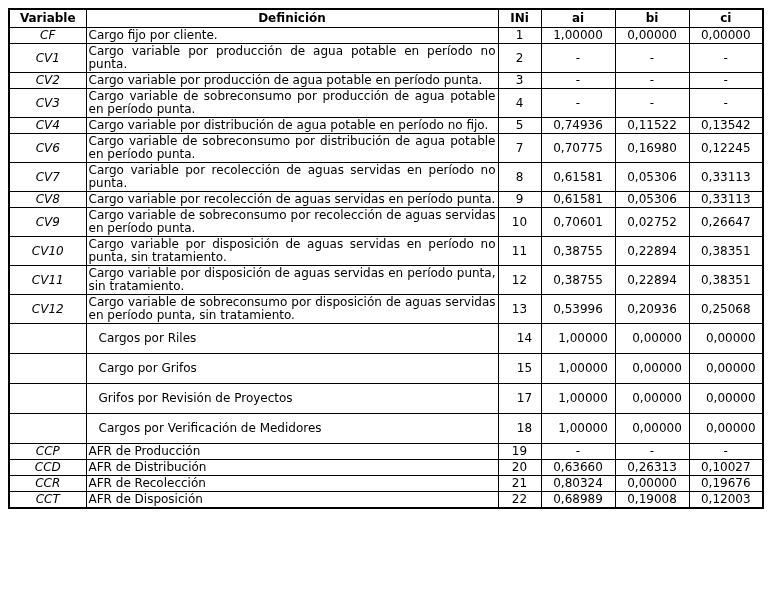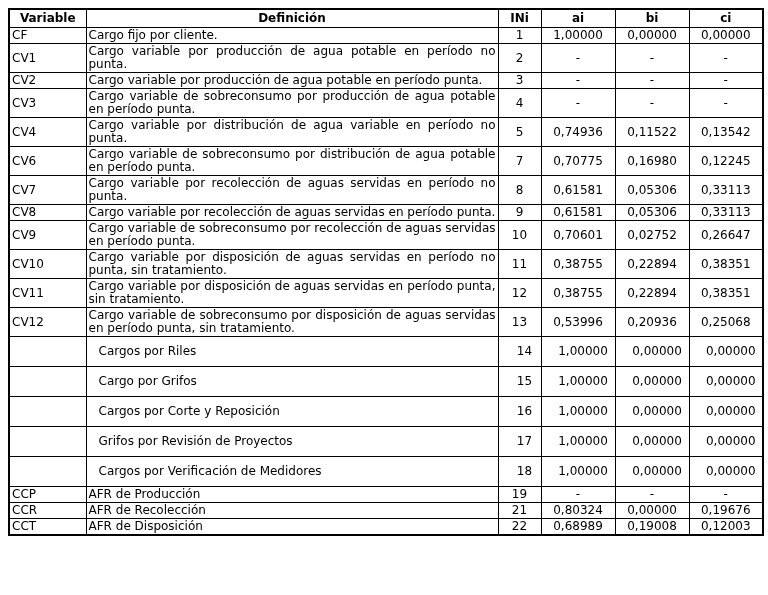--- a/index.html
+++ b/index.html
@@ -32,22 +32,23 @@
     vertical-align: middle;
     background: #ffffff;
   }
   table.coef-table thead th {
     font-weight: bold;
     text-align: center;
     height: 15px;
     padding: 1px 0;
   }
   td.col-var {
-    text-align: left;
+    text-align: center;
     padding-left: 2px;
+    font-style: italic;
   }
   td.col-def {
     text-align: justify;
     text-justify: inter-word;
     padding-left: 3px;
     padding-right: 2px;
   }
   td.col-num {
     text-align: center;
   }
@@ -107,21 +108,21 @@
         <tr>
     <td class="col-var">CV3</td>
     <td class="col-def">Cargo variable de sobreconsumo por producción de agua potable en período punta.</td>
     <td class="col-num">4</td>
     <td class="col-num">-</td>
     <td class="col-num">-</td>
     <td class="col-num">-</td>
   </tr>
         <tr>
     <td class="col-var">CV4</td>
-    <td class="col-def">Cargo variable por distribución de agua variable en período no punta.</td>
+    <td class="col-def">Cargo variable por distribución de agua potable en período no fijo.</td>
     <td class="col-num">5</td>
     <td class="col-num">0,74936</td>
     <td class="col-num">0,11522</td>
     <td class="col-num">0,13542</td>
   </tr>
         <tr>
     <td class="col-var">CV6</td>
     <td class="col-def">Cargo variable de sobreconsumo por distribución de agua potable en período punta.</td>
     <td class="col-num">7</td>
     <td class="col-num">0,70775</td>
@@ -187,28 +188,20 @@
         <tr class="tall">
     <td class="col-var"></td>
     <td class="col-def">Cargo por Grifos</td>
     <td class="col-num">15</td>
     <td class="col-num">1,00000</td>
     <td class="col-num">0,00000</td>
     <td class="col-num">0,00000</td>
   </tr>
         <tr class="tall">
     <td class="col-var"></td>
-    <td class="col-def">Cargos por Corte y Reposición</td>
-    <td class="col-num">16</td>
-    <td class="col-num">1,00000</td>
-    <td class="col-num">0,00000</td>
-    <td class="col-num">0,00000</td>
-  </tr>
-        <tr class="tall">
-    <td class="col-var"></td>
     <td class="col-def">Grifos por Revisión de Proyectos</td>
     <td class="col-num">17</td>
     <td class="col-num">1,00000</td>
     <td class="col-num">0,00000</td>
     <td class="col-num">0,00000</td>
   </tr>
         <tr class="tall">
     <td class="col-var"></td>
     <td class="col-def">Cargos por Verificación de Medidores</td>
     <td class="col-num">18</td>
@@ -216,20 +209,28 @@
     <td class="col-num">0,00000</td>
     <td class="col-num">0,00000</td>
   </tr>
         <tr>
     <td class="col-var">CCP</td>
     <td class="col-def">AFR de Producción</td>
     <td class="col-num">19</td>
     <td class="col-num">-</td>
     <td class="col-num">-</td>
     <td class="col-num">-</td>
+  </tr>
+        <tr>
+    <td class="col-var">CCD</td>
+    <td class="col-def">AFR de Distribución</td>
+    <td class="col-num">20</td>
+    <td class="col-num">0,63660</td>
+    <td class="col-num">0,26313</td>
+    <td class="col-num">0,10027</td>
   </tr>
         <tr>
     <td class="col-var">CCR</td>
     <td class="col-def">AFR de Recolección</td>
     <td class="col-num">21</td>
     <td class="col-num">0,80324</td>
     <td class="col-num">0,00000</td>
     <td class="col-num">0,19676</td>
   </tr>
         <tr>

